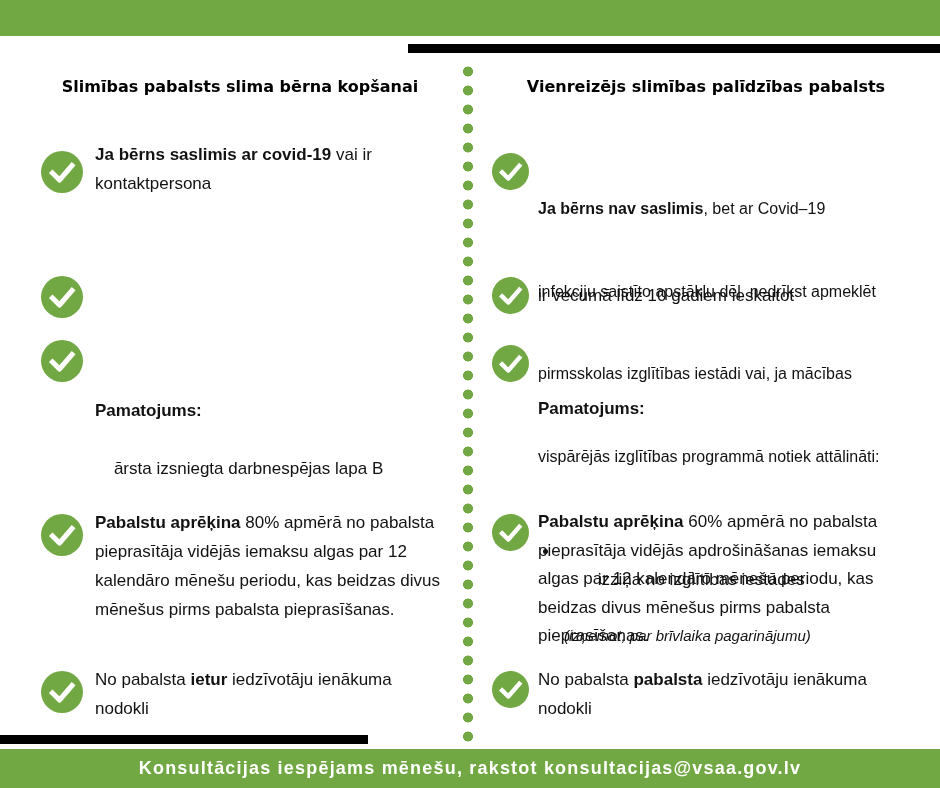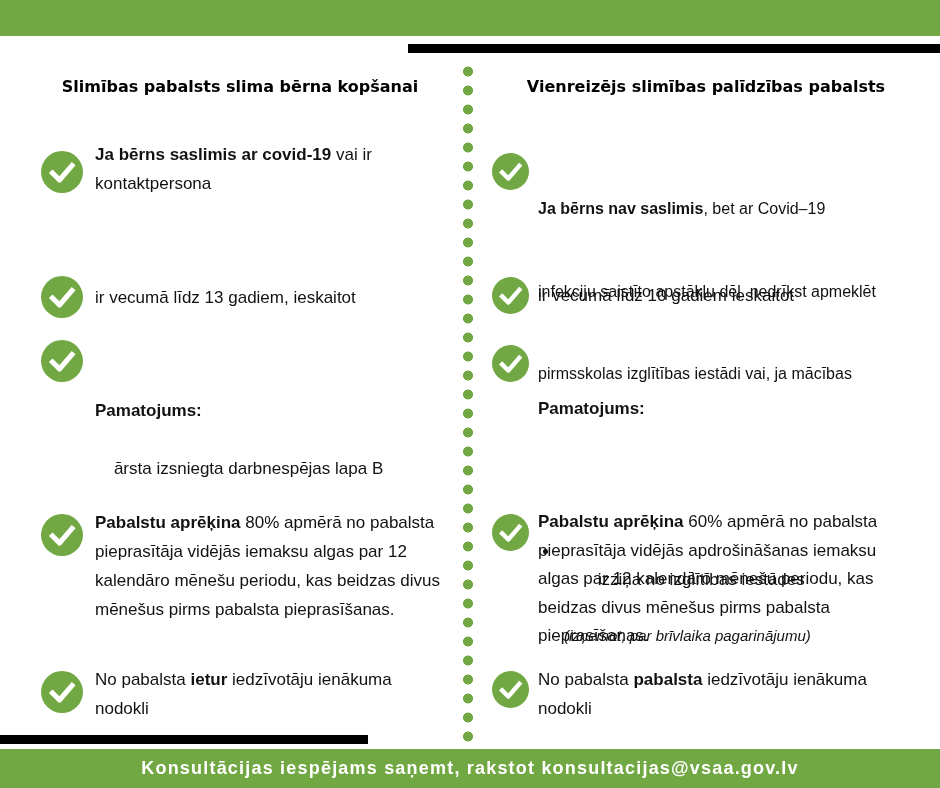--- a/index.html
+++ b/index.html
@@ -100,21 +100,20 @@
   <div class="txt"><span class="b">Ja bērns saslimis ar covid-19</span><span> vai ir kontaktpersona</span></div>
 </div>
 
 <div class="abs row row-left l2">
   <span class="check">
     <svg viewBox="0 0 42 42" aria-hidden="true">
         <circle cx="21" cy="21" r="21"></circle>
         <path d="M11.5 22 L18.5 29 L31 14.5"></path>
       </svg>
   </span>
-  <div class="txt">ir vecumā līdz 13 gadiem, ieskaitot</div>
 </div>
 
 <div class="abs row row-left l3">
   <span class="check">
     <svg viewBox="0 0 42 42" aria-hidden="true">
         <circle cx="21" cy="21" r="21"></circle>
         <path d="M11.5 22 L18.5 29 L31 14.5"></path>
       </svg>
   </span>
   <div class="txt">
@@ -147,20 +146,21 @@
   <span class="check">
     <svg viewBox="0 0 42 42" aria-hidden="true">
         <circle cx="21" cy="21" r="21"></circle>
         <path d="M11.5 22 L18.5 29 L31 14.5"></path>
       </svg>
   </span>
   <div class="txt">
     <span class="line"><span class="b">Ja bērns nav saslimis</span><span>, bet ar Covid–19</span></span>
     <span class="line">infekciju saistīto apstākļu dēļ  nedrīkst apmeklēt</span>
     <span class="line">pirmsskolas izglītības iestādi vai, ja mācības</span>
+    <span class="line">vispārējās izglītības programmā notiek attālināti:</span>
   </div>
 </div>
 
 <div class="abs row row-right r2">
   <span class="check">
     <svg viewBox="0 0 42 42" aria-hidden="true">
         <circle cx="21" cy="21" r="21"></circle>
         <path d="M11.5 22 L18.5 29 L31 14.5"></path>
       </svg>
   </span>
@@ -202,14 +202,14 @@
   <span class="check">
     <svg viewBox="0 0 42 42" aria-hidden="true">
         <circle cx="21" cy="21" r="21"></circle>
         <path d="M11.5 22 L18.5 29 L31 14.5"></path>
       </svg>
   </span>
   <div class="txt"><span>No pabalsta </span><span class="b">pabalsta</span><span> iedzīvotāju ienākuma nodokli</span></div>
 </div>
 
 <div class="abs footer-bar">
-  <span>Konsultācijas iespējams saņemt, rakstot konsultacijas@vsaa.gov.lv</span>
+  <span>Konsultācijas iespējams mēnešu, rakstot konsultacijas@vsaa.gov.lv</span>
 </div>
 
 </body></html>

